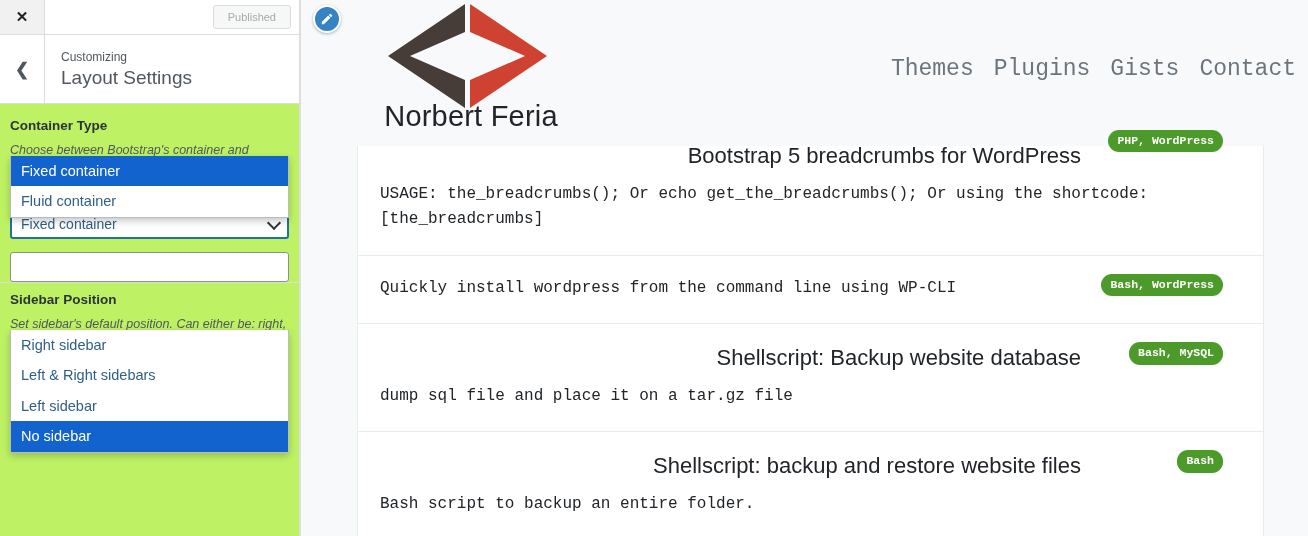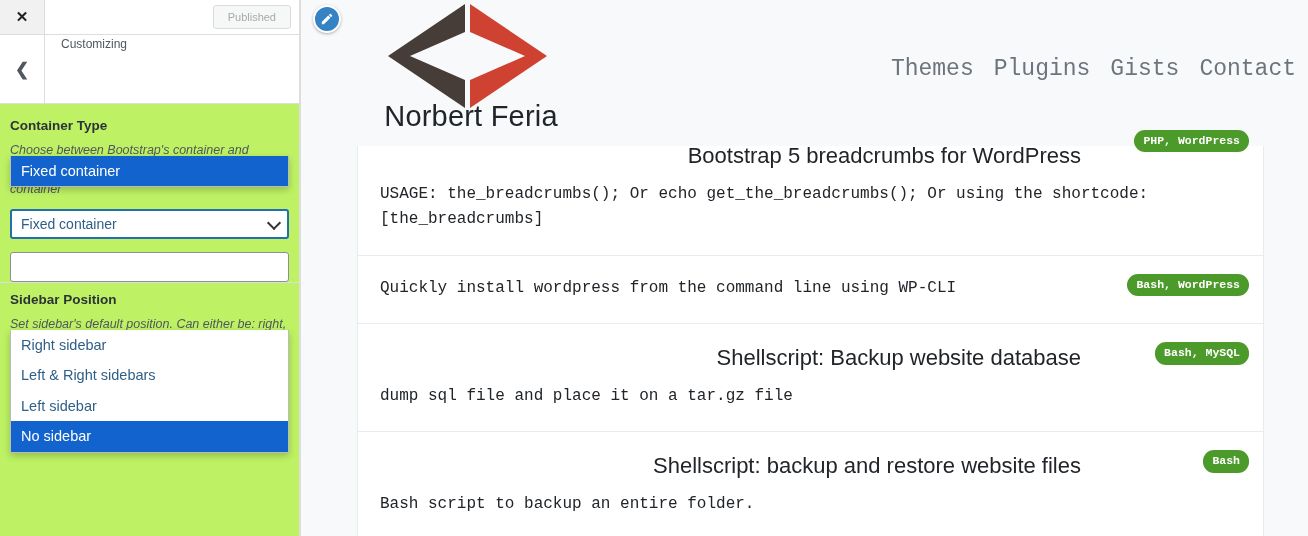--- a/index.html
+++ b/index.html
@@ -54,21 +54,21 @@
     background: #fff;
     border-bottom: 1px solid #ddd;
   }
   .cz-back {
     width: 45px;
     display: flex; align-items: center; justify-content: center;
     border-right: 1px solid #ddd;
     color: #50575e; font-size: 17px; font-weight: 700;
     cursor: pointer;
   }
-  .cz-titles { padding-left: 16px; display: flex; justify-content: center; }
+  .cz-titles { padding-left: 16px; display: flex; flex-direction: column; justify-content: center; }
   .cz-eyebrow { font-size: 12px; color: #50575e; line-height: 1.5; }
   .cz-title { font-size: 19px; color: #50575e; font-weight: 400; line-height: 1.3; }
 
   .cz-body { padding: 14px 10px 0 10px; background: #bef264; height: 456px; position: relative; }
   .cz-section { position: relative; }
   .cz-label {
     display: block;
     font-size: 13.5px; font-weight: 700; color: #2c3338;
     margin-bottom: 8px;
   }
@@ -184,21 +184,21 @@
     line-height: 1.25;
     margin-bottom: 12px;
     padding-right: 160px;
     text-align: right;
   }
   .post-desc {
     font-family: "Liberation Mono", "DejaVu Sans Mono", monospace;
     font-size: 16px; color: #212529; line-height: 1.6;
   }
   .badges {
-    position: absolute; right: 14px; top: 18px;
+    position: absolute; right: 40px; top: 18px;
     display: flex; gap: 6px; align-items: flex-end;
   }
   .post.clipped .badges { top: -12px; }
   .badge {
     background: #4c9a2a;
     color: #fff;
     font-family: "Liberation Mono", "DejaVu Sans Mono", monospace;
     font-size: 11.5px; font-weight: 700;
     padding: 4px 9px;
     border-radius: 11px;
@@ -286,34 +286,36 @@
       <div class="cz-close">✕</div>
       <div class="cz-topbar-rest">
         <button class="cz-publish">Published</button>
       </div>
     </div>
 
     <div class="cz-header">
       <div class="cz-back">❮</div>
       <div class="cz-titles">
         <span class="cz-eyebrow">Customizing</span>
+        <span class="cz-title">Layout Settings</span>
       </div>
     </div>
 
     <div class="cz-body">
 
       <div class="cz-section" id="sec-container">
         <span class="cz-label">Container Type</span>
         <span class="cz-desc" style="display:block">Choose between Bootstrap's container and container-fluid. Default is 'container - Fixed container'</span>
         <div class="cz-select">
           <span>Fixed container</span>
           <span class="chev"></span>
         </div>
         <div class="cz-options">
           <div class="cz-option selected">Fixed container</div>
+          <div class="cz-option">Fluid container</div>
         </div>
       </div>
 
       <div class="cz-faux-select"></div>
       <div class="cz-divider"></div>
 
       <div class="cz-section" id="sec-sidebar">
         <span class="cz-label">Sidebar Position</span>
         <span class="cz-desc" style="display:block">Set sidebar's default position. Can either be: right, left, both or none. Note: this can be overridden on individual pages. Default is 'No Sidebar'</span>
         <div class="cz-select">

